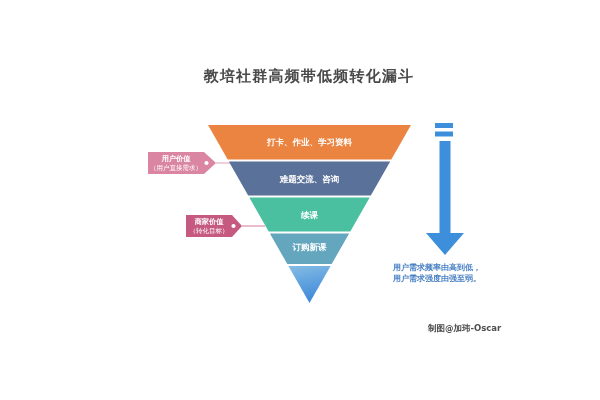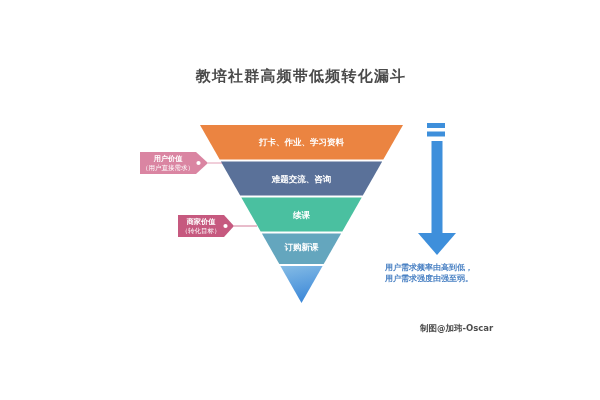--- a/index.html
+++ b/index.html
@@ -3,20 +3,21 @@
 <meta charset="utf-8">
 <style>
   html, body { margin: 0; padding: 0; background: #ffffff; }
   .canvas {
     position: relative;
     width: 567px;
     height: 400px;
     background: #ffffff;
     overflow: hidden;
     font-family: "DejaVu Sans", sans-serif;
+    padding-left: 8px;
   }
   svg text {
     font-family: "DejaVu Sans", "Liberation Sans", sans-serif;
   }
   .title-text   { font-size: 15px; font-weight: bold; letter-spacing: 1.2px; }
   .layer-label  { font-size: 8.5px; font-weight: 600; fill: #ffffff; }
   .tag-title    { font-size: 7.2px; font-weight: bold; fill: #ffffff; }
   .tag-subtitle { font-size: 6.5px; fill: #ffffff; }
   .caption-text { font-size: 8px; font-weight: bold; }
   .credit-text  { font-size: 8.5px; font-weight: 600; fill: #4d4d4d; }

